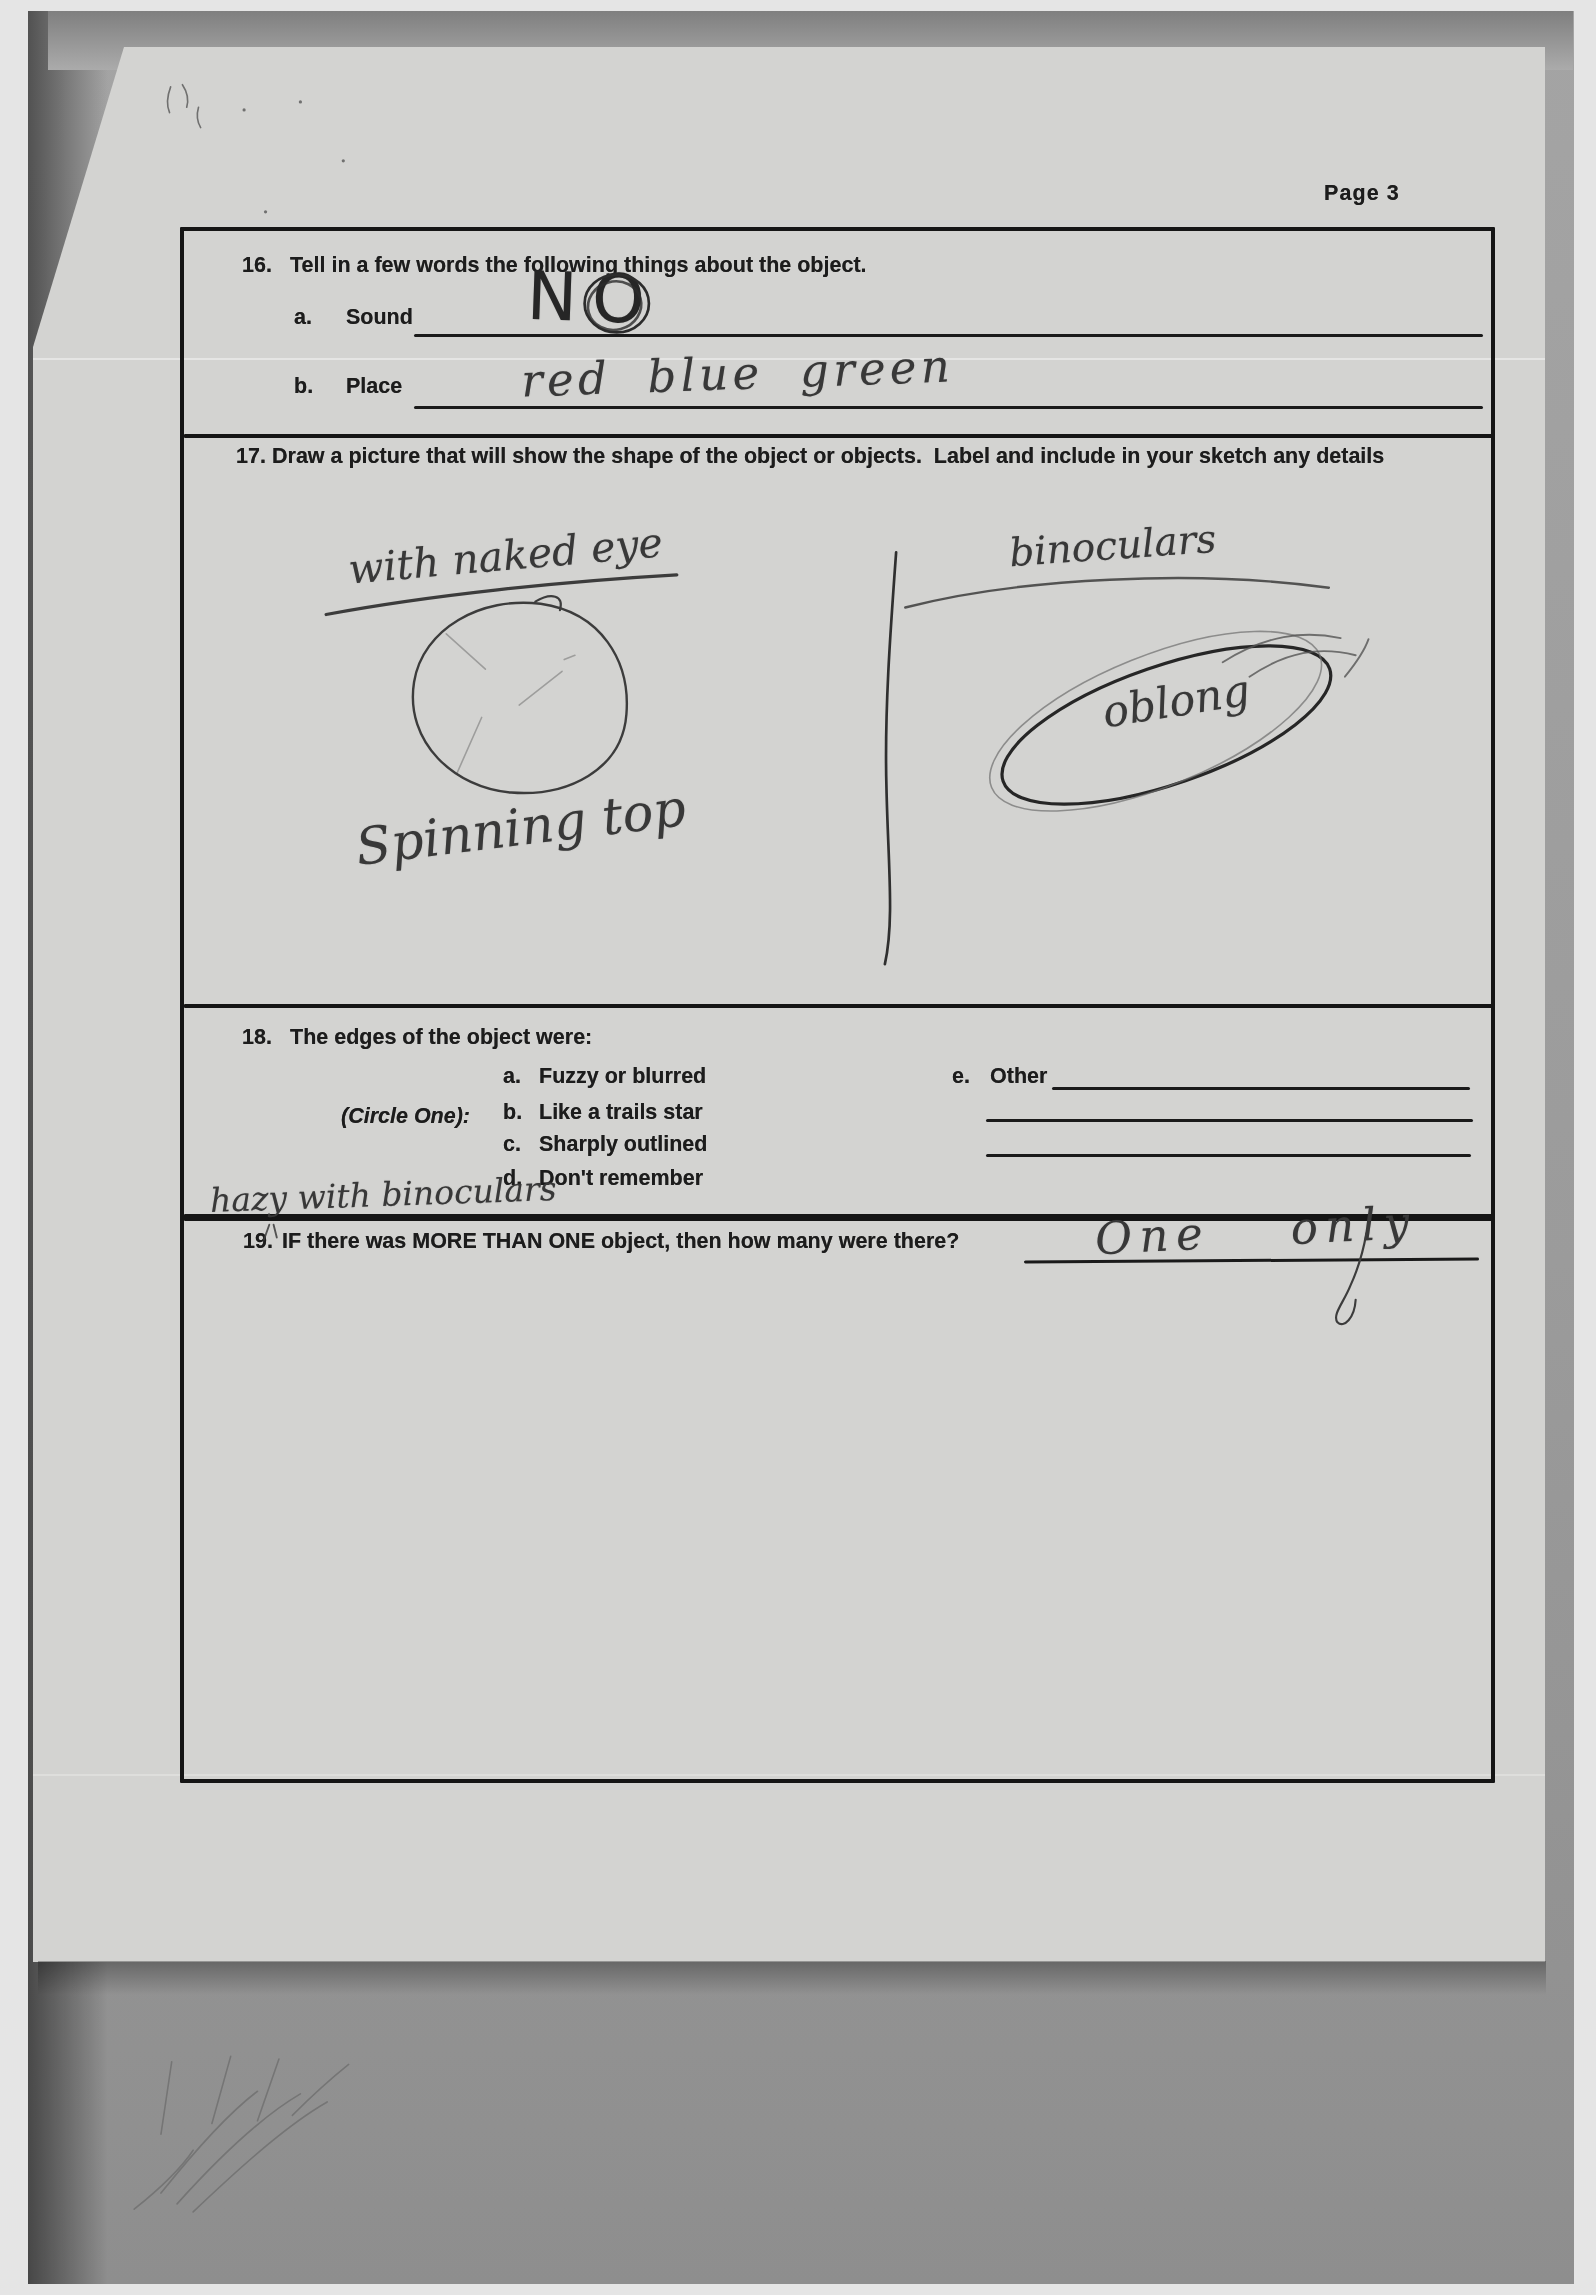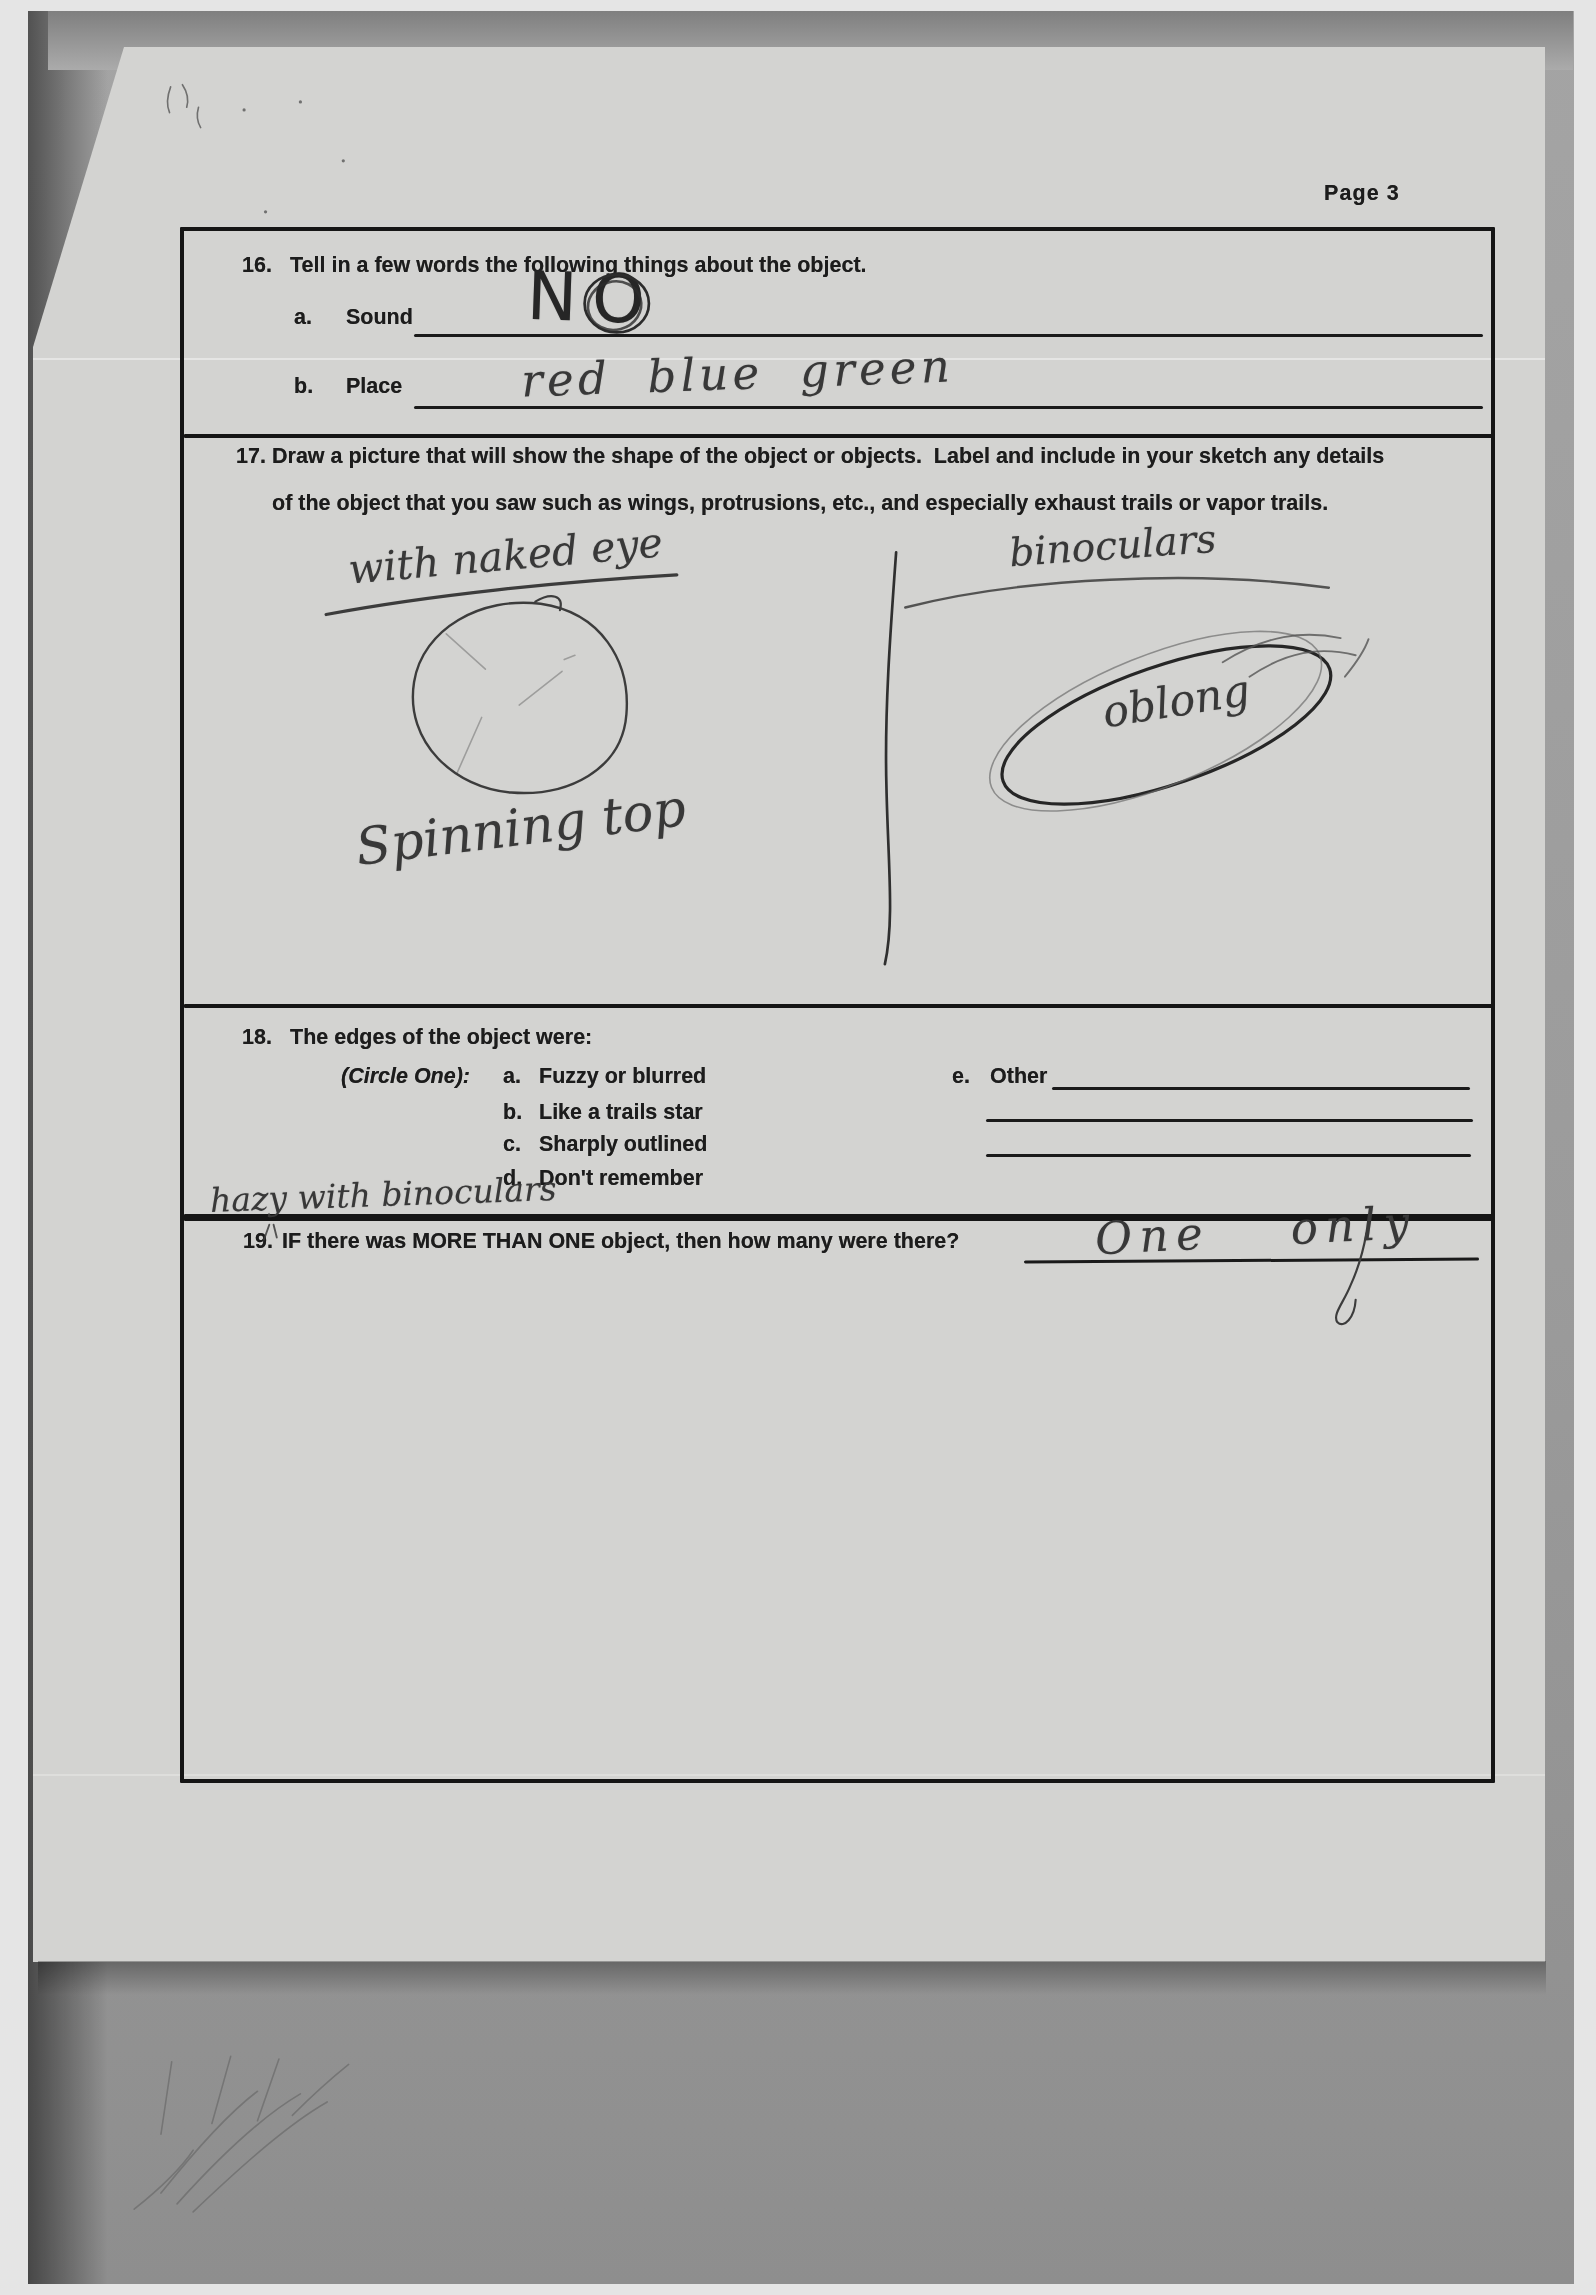--- a/index.html
+++ b/index.html
@@ -16,21 +16,21 @@
            box-shadow:0 7.5px 11.8px rgba(0,0,0,.35);}
   .paper-shadow{position:absolute;left:38px;top:1961px;width:1508px;height:34px;
            background:linear-gradient(180deg,rgba(0,0,0,.30),rgba(0,0,0,0));}
   .scanline{position:absolute;left:33px;width:1512px;height:1.6px;background:#ebebe9;opacity:.75;}
   .table-frame{position:absolute;left:180px;top:227px;width:1315px;height:1556px;
            border:4.3px solid #151515;box-sizing:border-box;border-radius:1.1px;}
   .divider{position:absolute;left:184px;width:1309px;background:#151515;border-radius:1.1px;}
   .rule{position:absolute;height:2.7px;background:#1a1a1a;border-radius:1.6px;}
   .pt{position:absolute;font-weight:bold;color:#1c1c1c;font-size:21.5px;line-height:1;
       white-space:pre;text-shadow:0 0 0.5px rgba(25,25,25,.65);}
-  .pt.it{font-style:italic;}
+  .pt.it{font-style:italic;margin-top:40px;}
   .hw{position:absolute;font-family:"DejaVu Serif",serif;font-style:italic;color:#383838;
       line-height:1;white-space:pre;text-shadow:0 0 1.1px rgba(60,60,60,.35);}
   svg.overlay{position:absolute;left:0;top:0;pointer-events:none;}
 </style>
 </head>
 <body>
 
 <div id="screen">
 
   <div class="backing"></div>
@@ -56,21 +56,20 @@
   <div class="rule" style="left:414px;top:334px;width:1069px"></div>
   <span class="hw" style="left:527px;top:265px;font-size:67px;font-family:'DejaVu Sans',sans-serif;font-style:normal;letter-spacing:15px;color:#262626;transform:rotate(2deg)">NO</span>
 
   <span class="pt" style="left:294px;top:376px">b.</span>
   <span class="pt" style="left:346px;top:376px">Place</span>
   <div class="rule" style="left:414px;top:406px;width:1069px"></div>
   <span class="hw" style="left:521px;top:351px;font-size:45px;letter-spacing:4.3px;word-spacing:18px;transform:rotate(-2deg)">red blue green</span>
 
   <span class="pt" style="left:236px;top:446px">17.</span>
   <span class="pt" style="left:272px;top:446px">Draw a picture that will show the shape of the object or objects.  Label and include in your sketch any details</span>
-  <span class="pt" style="left:272px;top:493px">of the object that you saw such as wings, protrusions, etc., and especially exhaust trails or vapor trails.</span>
 
   <span class="hw" style="left:348px;top:536px;font-size:41px;transform:rotate(-5deg)">with naked eye</span>
   <span class="hw" style="left:355px;top:802px;font-size:51px;transform:rotate(-7deg)">Spinning top</span>
   <span class="hw" style="left:1009px;top:526px;font-size:39px;transform:rotate(-4deg)">binoculars</span>
   <span class="hw" style="left:1102px;top:680px;font-size:43px;transform:rotate(-9deg)">oblong</span>
 
   <span class="pt" style="left:242px;top:1027px">18.</span>
   <span class="pt" style="left:290px;top:1027px">The edges of the object were:</span>
   <span class="pt it" style="left:341px;top:1066px">(Circle One):</span>
 

